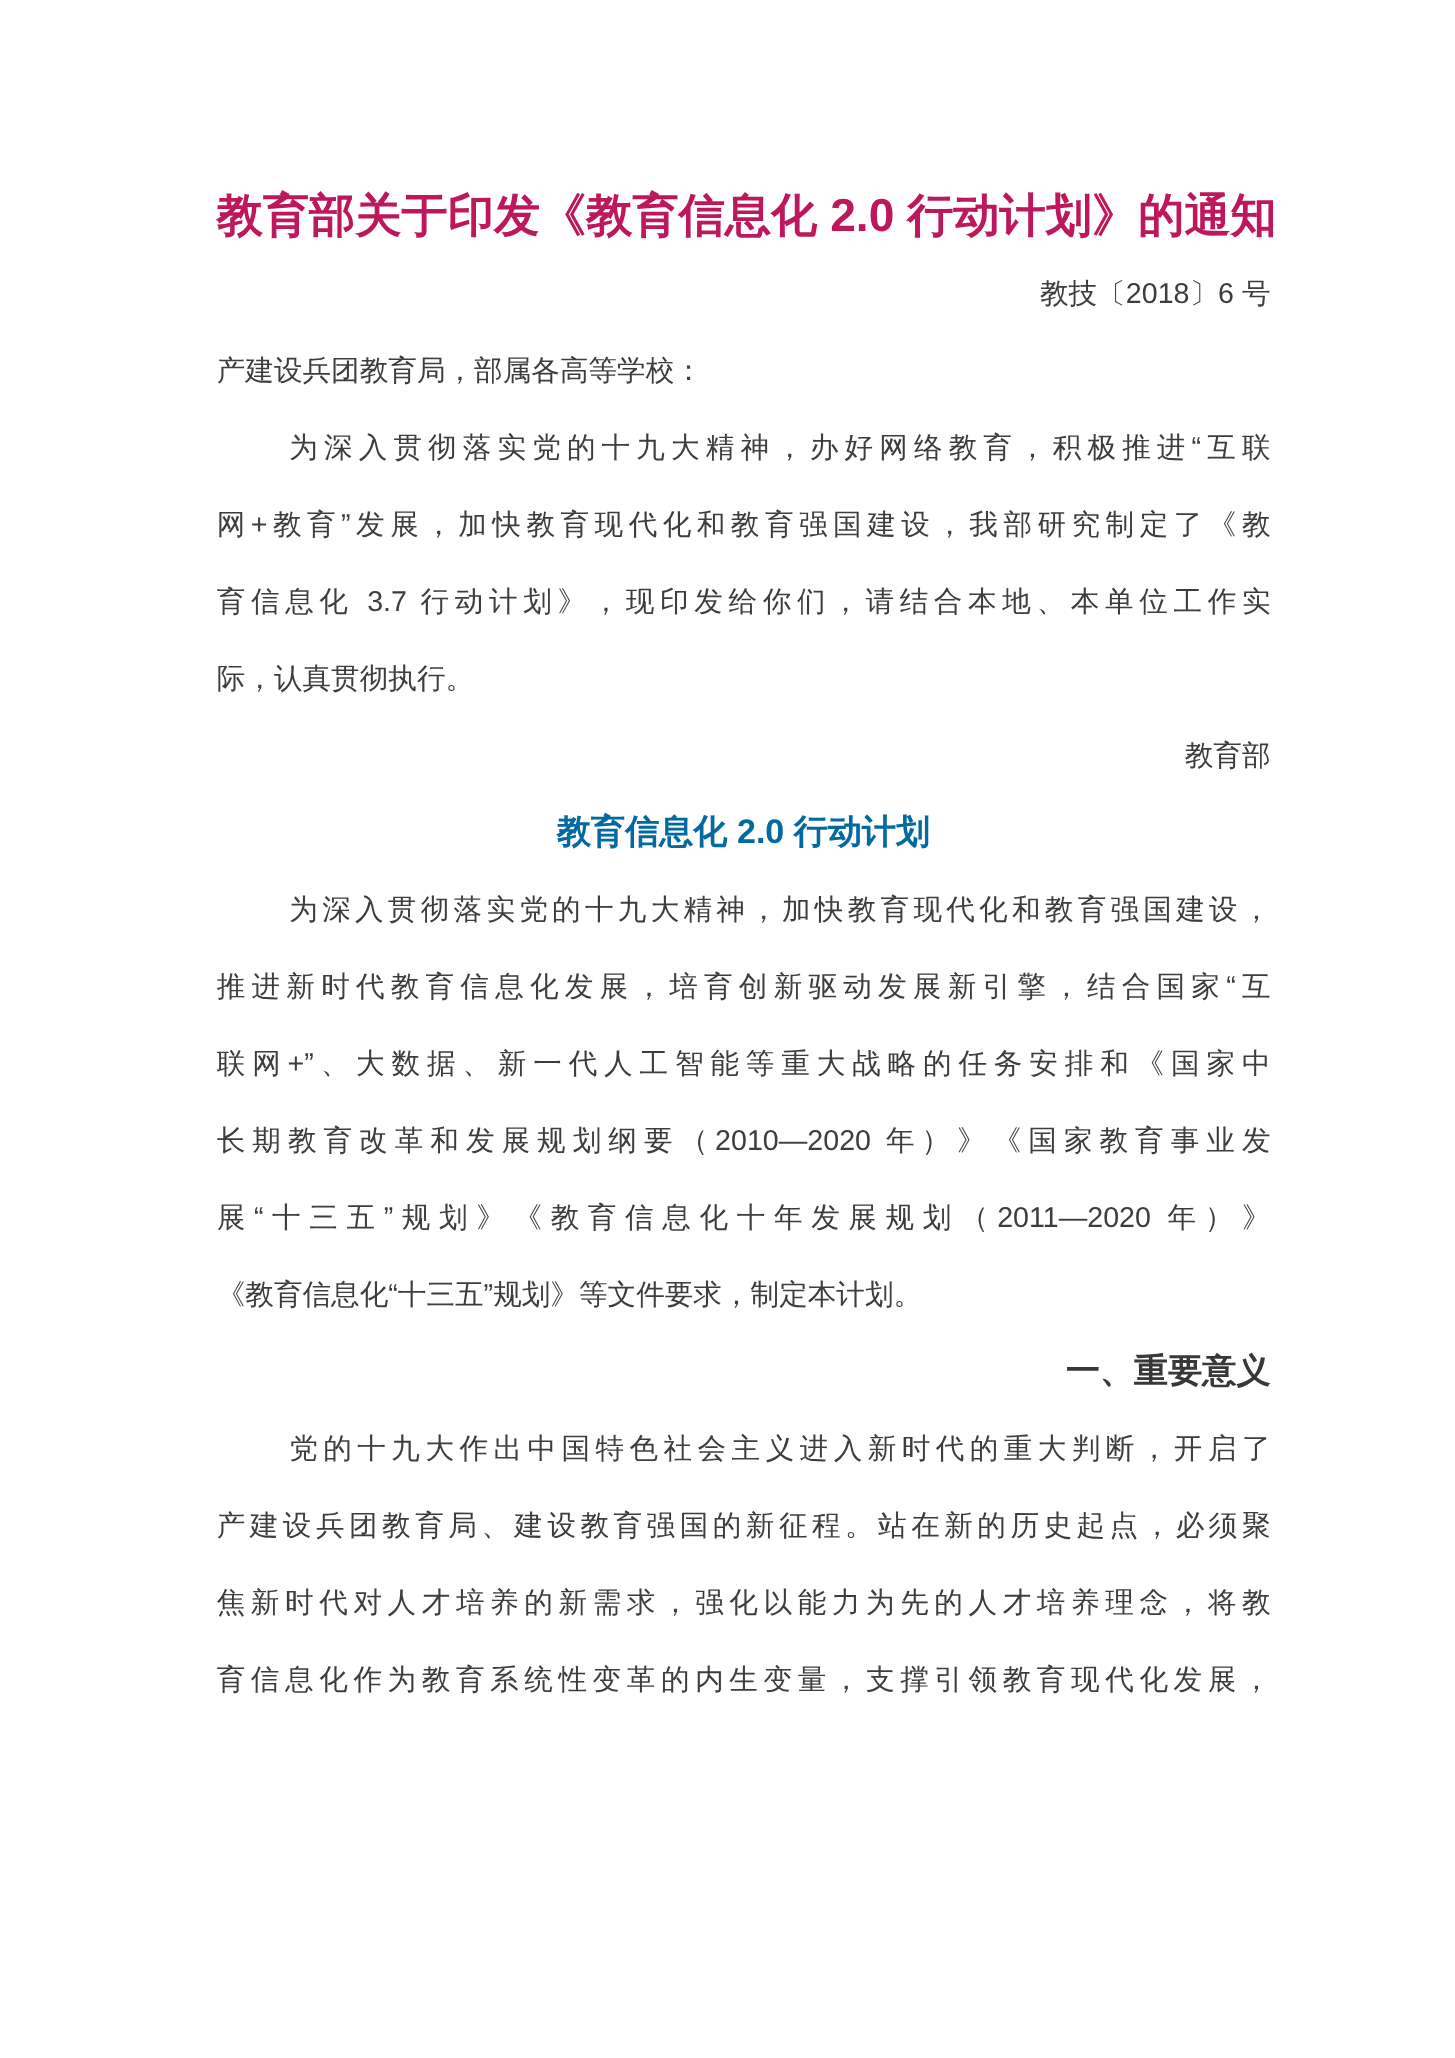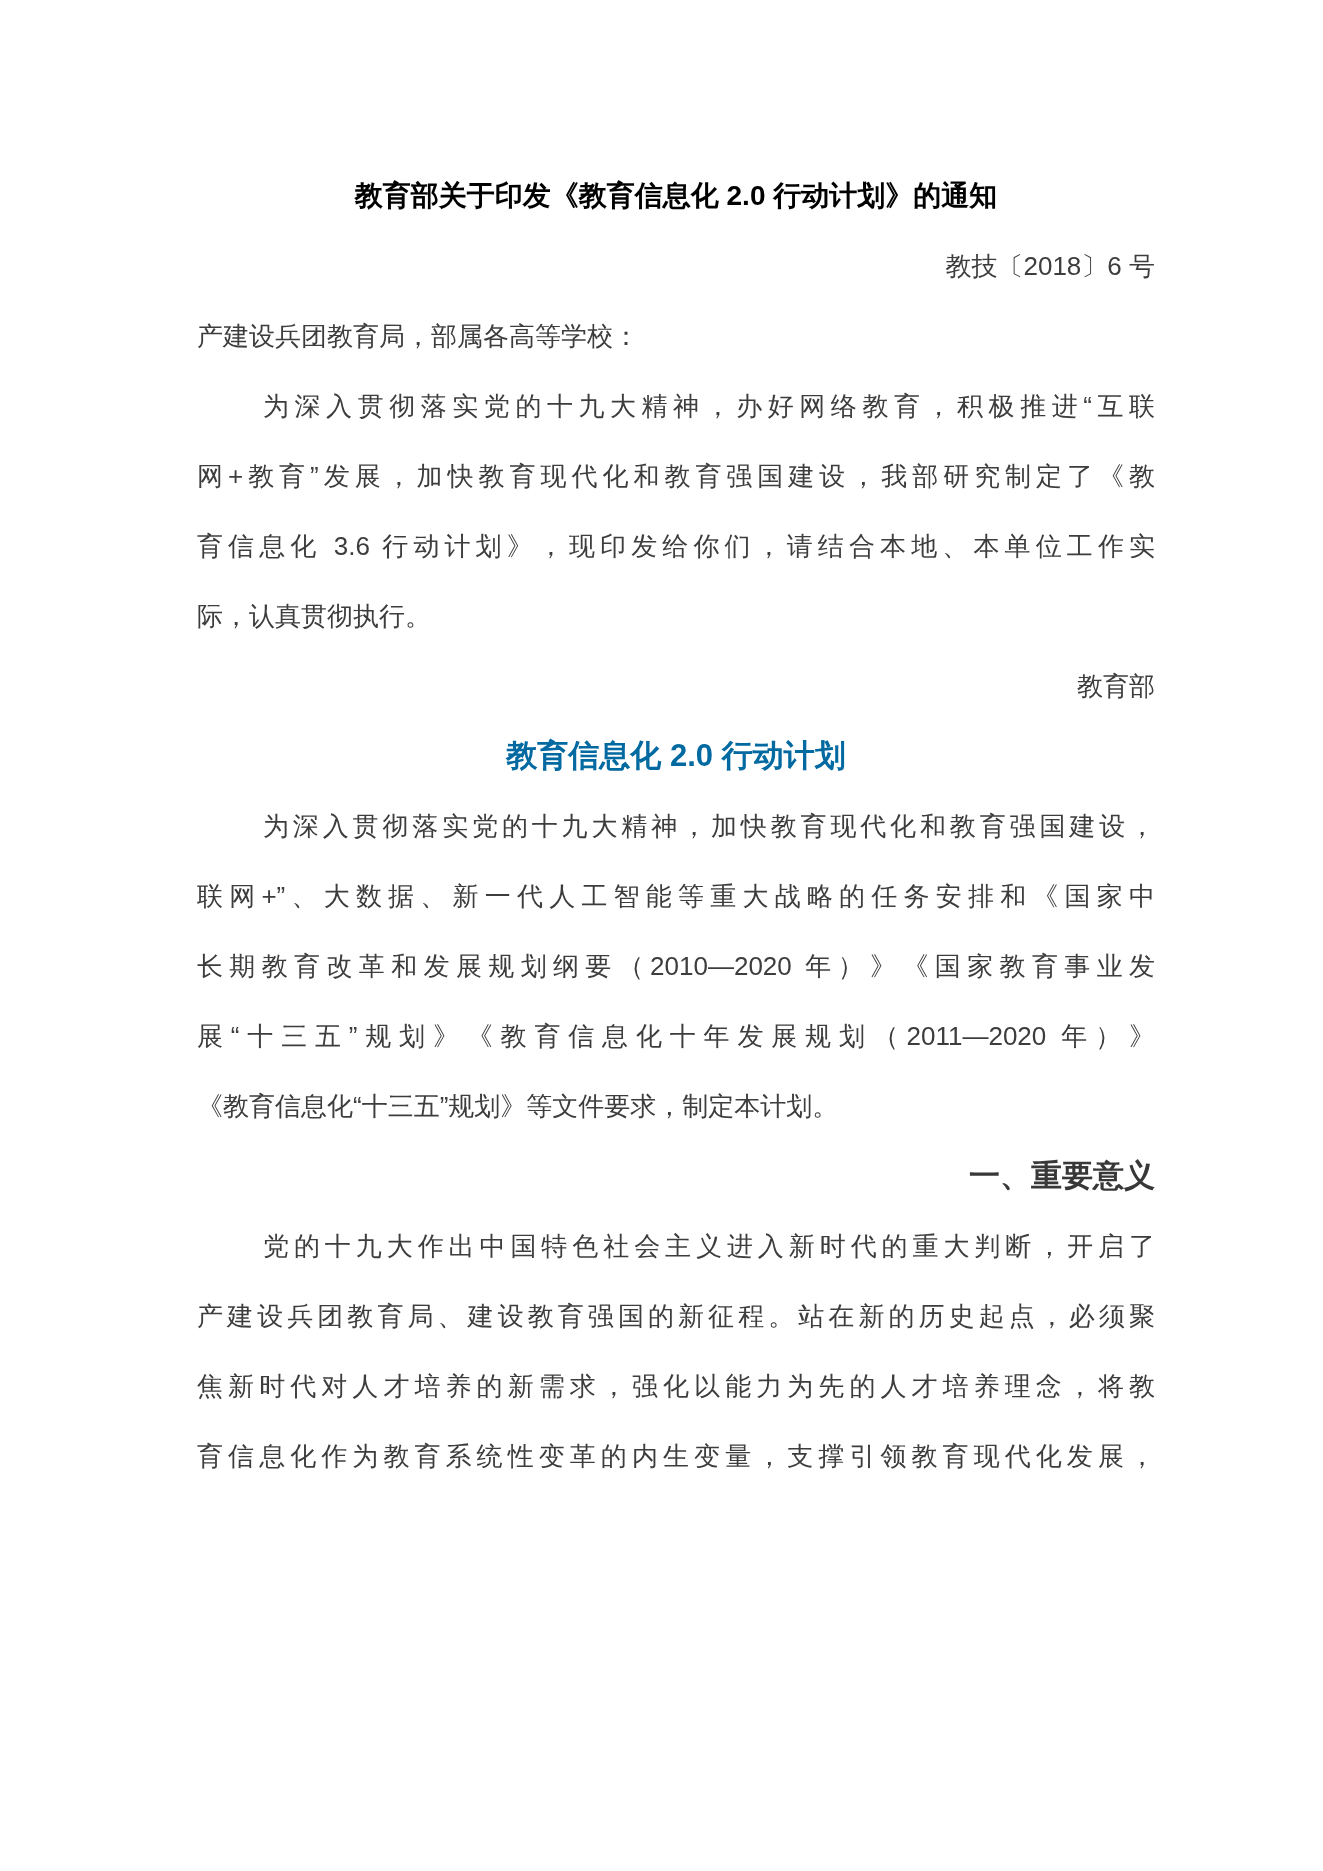--- a/index.html
+++ b/index.html
@@ -30,23 +30,23 @@
   .justify {
     white-space: normal;
     text-align: justify;
     text-align-last: justify;
     overflow: visible;
   }
   .indent { text-indent: 66px; }
   .right  { text-align: right; }
   .center { text-align: center; }
   .title-line {
-    font-size: 28px;
+    font-size: 42px;
     font-weight: bold;
-    color: #000000;
+    color: #be185d;
   }
   .subtitle-line {
     font-size: 31px;
     font-weight: bold;
     color: #0369a1;
   }
   .heading-line {
     font-size: 31px;
     font-weight: bold;
     color: #383838;
@@ -58,28 +58,29 @@
 
 <div class="page">
 
   <div class="line center title-line">教育部关于印发《教育信息化 2.0 行动计划》的通知</div>
 
   <div class="line right">教技〔2018〕6 号</div>
 
   <div class="line">产建设兵团教育局，部属各高等学校：</div>
   <div class="line justify indent">为深入贯彻落实党的十九大精神，办好网络教育，积极推进“互联</div>
   <div class="line justify">网+教育”发展，加快教育现代化和教育强国建设，我部研究制定了《教</div>
-  <div class="line justify">育信息化 3.6 行动计划》，现印发给你们，请结合本地、本单位工作实</div>
+  <div class="line justify">育信息化 3.7 行动计划》，现印发给你们，请结合本地、本单位工作实</div>
   <div class="line">际，认真贯彻执行。</div>
 
   <div class="line right">教育部</div>
 
   <div class="line center subtitle-line">教育信息化 2.0 行动计划</div>
 
   <div class="line justify indent">为深入贯彻落实党的十九大精神，加快教育现代化和教育强国建设，</div>
+  <div class="line justify">推进新时代教育信息化发展，培育创新驱动发展新引擎，结合国家“互</div>
   <div class="line justify">联网+”、大数据、新一代人工智能等重大战略的任务安排和《国家中</div>
   <div class="line justify">长期教育改革和发展规划纲要（2010—2020 年）》《国家教育事业发</div>
   <div class="line justify">展“十三五”规划》《教育信息化十年发展规划（2011—2020 年）》</div>
   <div class="line">《教育信息化“十三五”规划》等文件要求，制定本计划。</div>
 
   <div class="line heading-line indent">一、重要意义</div>
 
   <div class="line justify indent">党的十九大作出中国特色社会主义进入新时代的重大判断，开启了</div>
   <div class="line justify">产建设兵团教育局、建设教育强国的新征程。站在新的历史起点，必须聚</div>
   <div class="line justify">焦新时代对人才培养的新需求，强化以能力为先的人才培养理念，将教</div>

